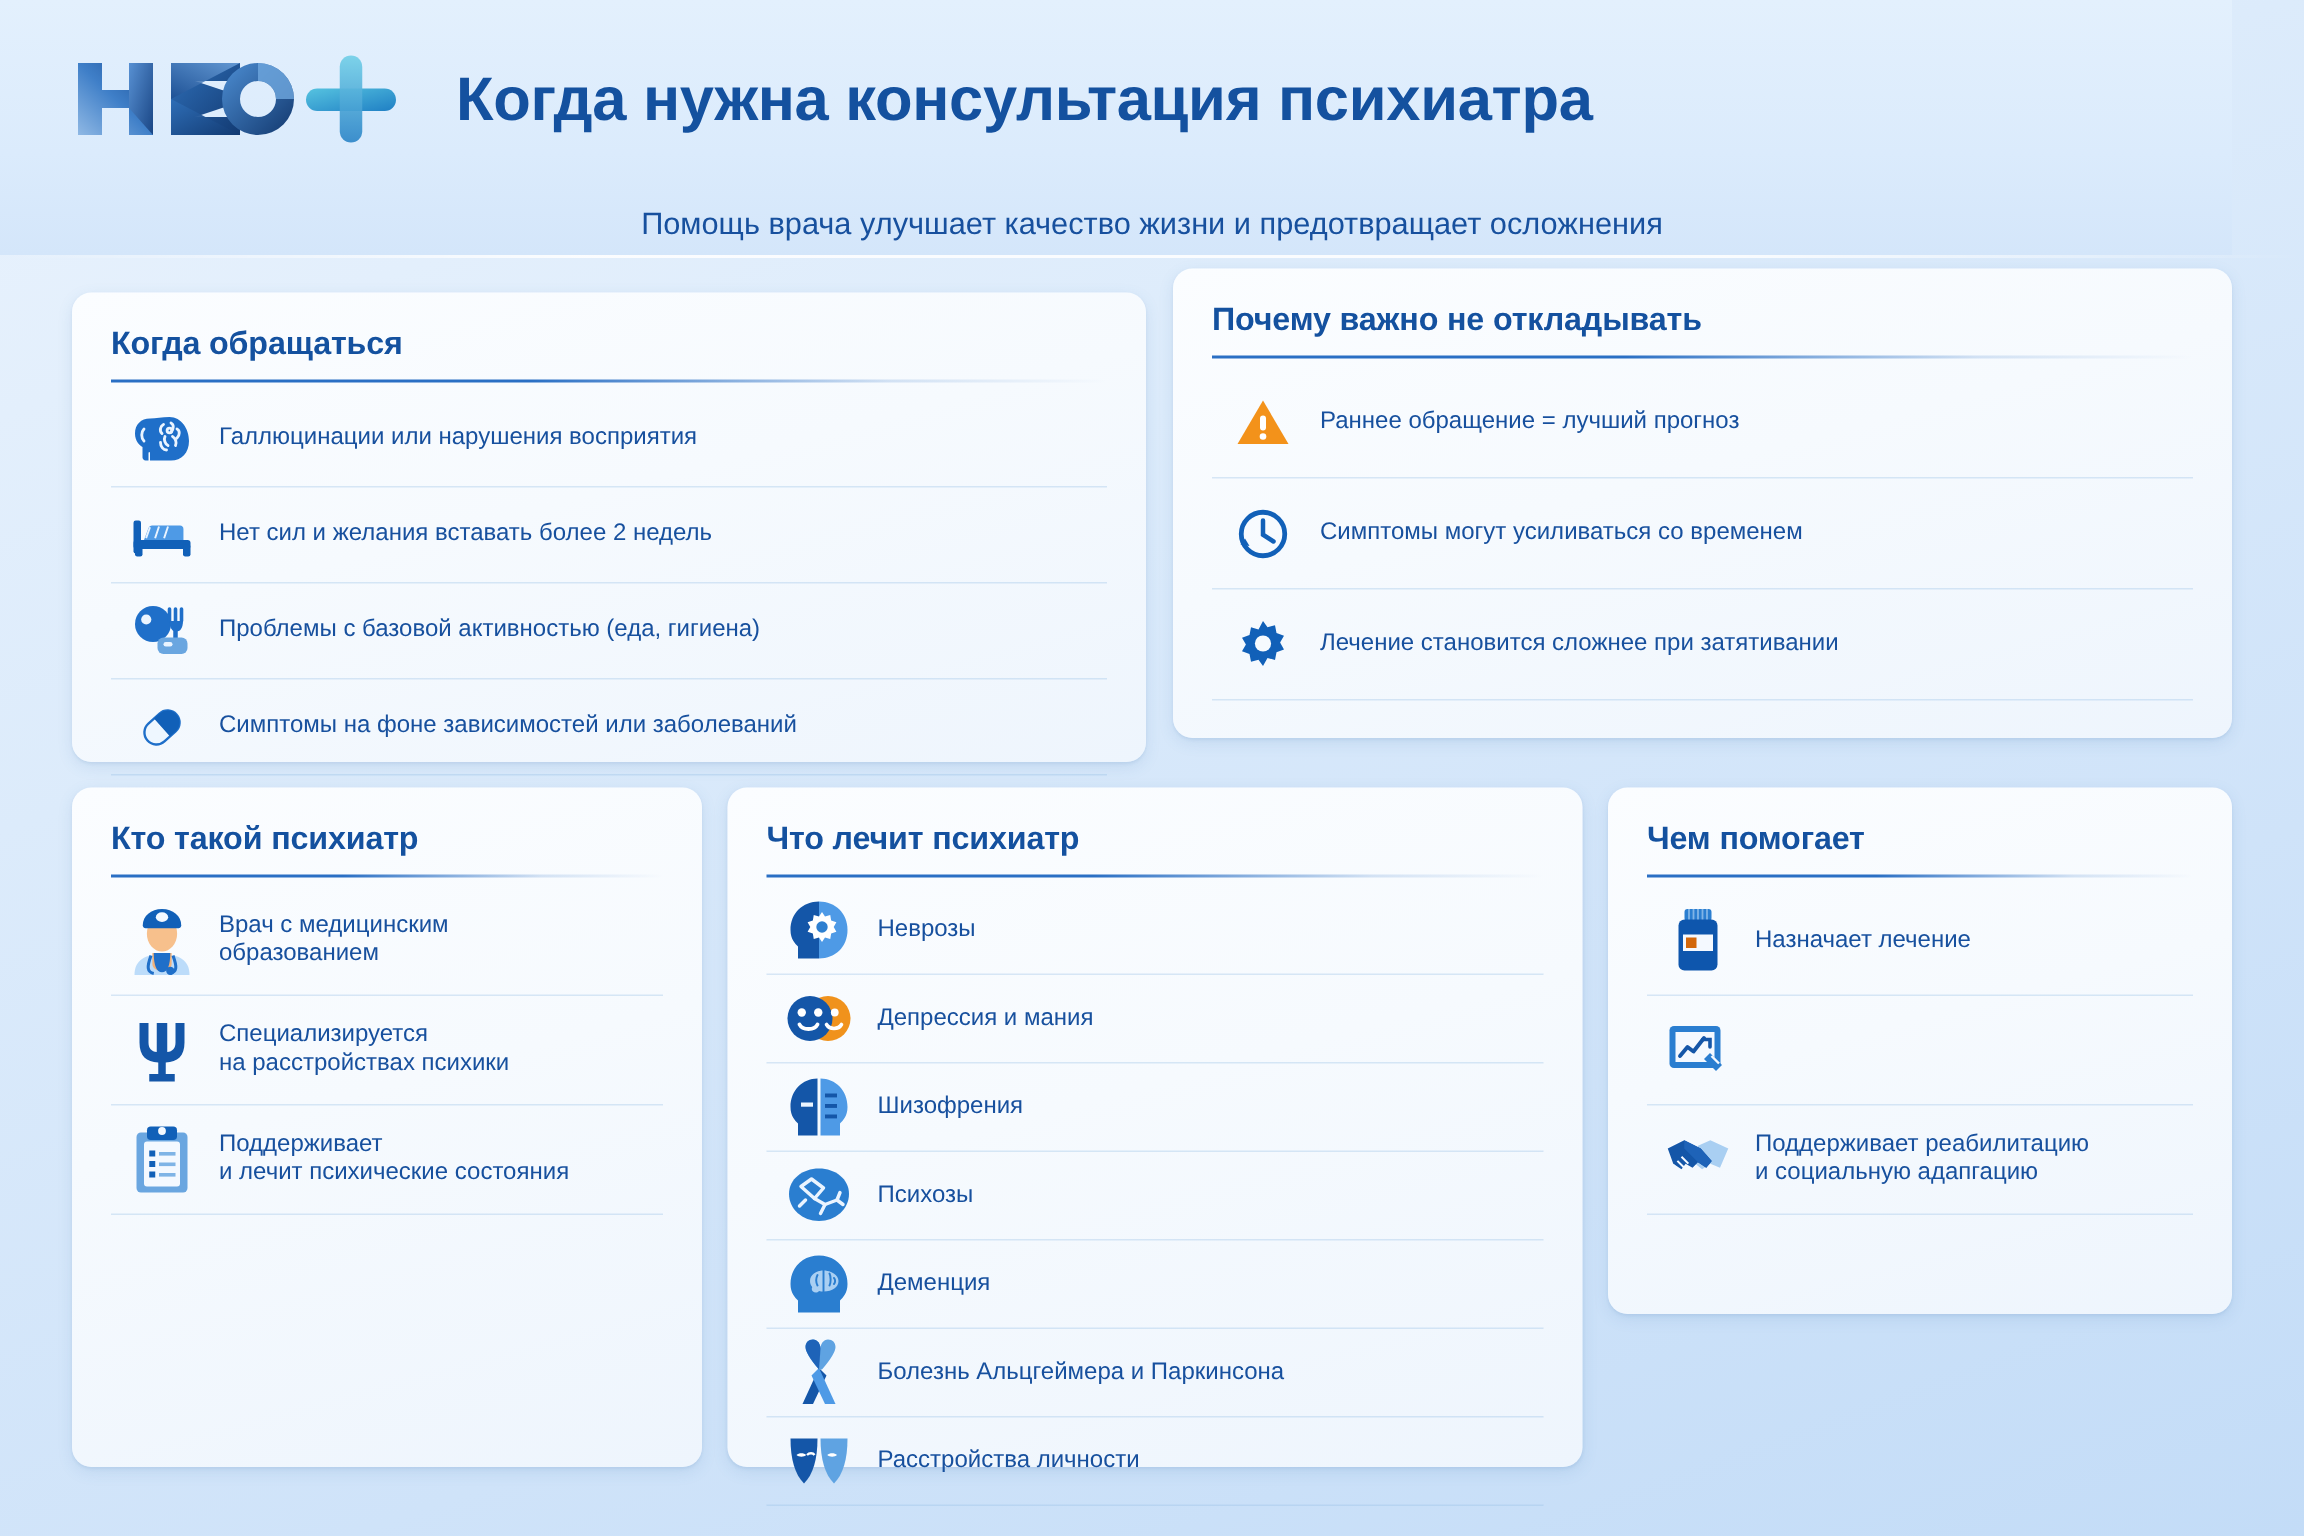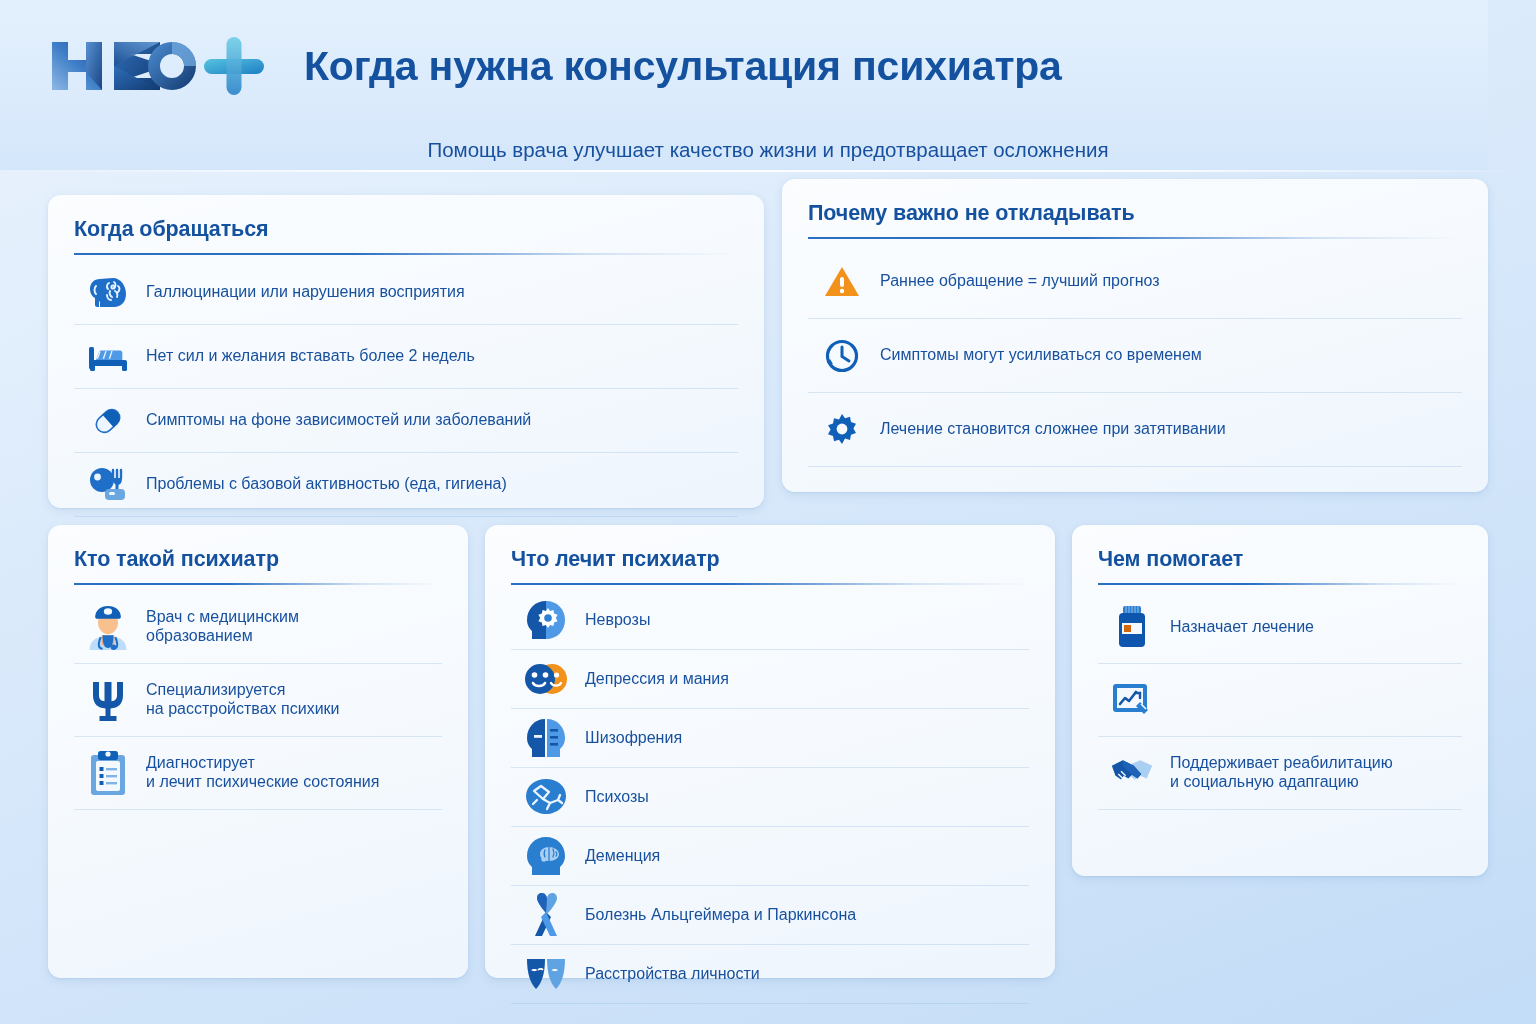--- a/index.html
+++ b/index.html
@@ -170,45 +170,45 @@
               <rect x="3" y="23" width="5" height="7" rx="1.5" fill="#1160b8"></rect>
               <path d="M9 19l3-8c.4-1 1.3-1.6 2.4-1.6H33c1.3 0 2.3 1 2.3 2.3V19z" fill="#4e9ae6"></path>
               <path d="M13 10.5l-2.6 7.2M19 10l-2.6 7.8M25 10l-2.6 7.8" stroke="#eaf4ff" stroke-width="1.3"></path>
             </svg>
         </span>
         <span class="txt">Нет сил и желания вставать более 2 недель</span>
       </div>
 
       <div class="item">
         <span class="ico">
-          <svg width="40" height="40" viewBox="0 0 40 40">
-              <g transform="rotate(-42 20 20)">
-                <rect x="7" y="12" width="26" height="16" rx="8" fill="#eef7ff" stroke="#1f6fc9" stroke-width="1.6"></rect>
-                <path d="M20 12h5a8 8 0 0 1 0 16h-5z" fill="#1160b8"></path>
-              </g>
-            </svg>
-        </span>
-        <span class="txt">Симптомы на фоне зависимостей или заболеваний</span>
-      </div>
-
-      <div class="item">
-        <span class="ico">
           <svg width="42" height="36" viewBox="0 0 42 36">
               <circle cx="15" cy="13" r="12" fill="#1f6fc9"></circle>
               <circle cx="10.5" cy="10" r="3.4" fill="#eaf4ff"></circle>
               <g stroke="#1f6fc9" stroke-width="2.4" stroke-linecap="round">
                 <path d="M26 3v8M30 3v8M34 3v8"></path>
               </g>
               <path d="M26 11h9c0 5-2 7-4.5 7S26 16 26 11z" fill="#1f6fc9"></path>
               <rect x="28.5" y="17" width="3" height="8" fill="#1f6fc9"></rect>
               <rect x="18" y="22" width="20" height="11" rx="4" fill="#6aa6e0"></rect>
               <rect x="22" y="25" width="6" height="3" rx="1.5" fill="#eaf4ff"></rect>
             </svg>
         </span>
         <span class="txt">Проблемы с базовой активностью (еда, гигиена)</span>
+      </div>
+
+      <div class="item">
+        <span class="ico">
+          <svg width="40" height="40" viewBox="0 0 40 40">
+              <g transform="rotate(-42 20 20)">
+                <rect x="7" y="12" width="26" height="16" rx="8" fill="#eef7ff" stroke="#1f6fc9" stroke-width="1.6"></rect>
+                <path d="M20 12h5a8 8 0 0 1 0 16h-5z" fill="#1160b8"></path>
+              </g>
+            </svg>
+        </span>
+        <span class="txt">Симптомы на фоне зависимостей или заболеваний</span>
       </div>
 
     </div>
   </div>
 
   <div class="card" id="card-why">
     <div class="card-title">Почему важно не откладывать</div>
     <div class="card-rule"></div>
     <div class="items">
 
@@ -296,21 +296,21 @@
                 <rect x="12.5" y="32" width="4" height="4"></rect>
               </g>
               <g fill="#7fb4e6">
                 <rect x="19" y="19" width="11" height="2.4"></rect>
                 <rect x="19" y="26" width="11" height="2.4"></rect>
                 <rect x="19" y="33" width="11" height="2.4"></rect>
               </g>
             </svg>
         </span>
         <span class="txt">
-          <span>Диагностирует</span>
+          <span>Поддерживает</span>
           <span>и лечит психические состояния</span>
         </span>
       </div>
 
     </div>
   </div>
 
   <div class="card" id="card-treats">
     <div class="card-title">Что лечит психиатр</div>
     <div class="card-rule"></div>

